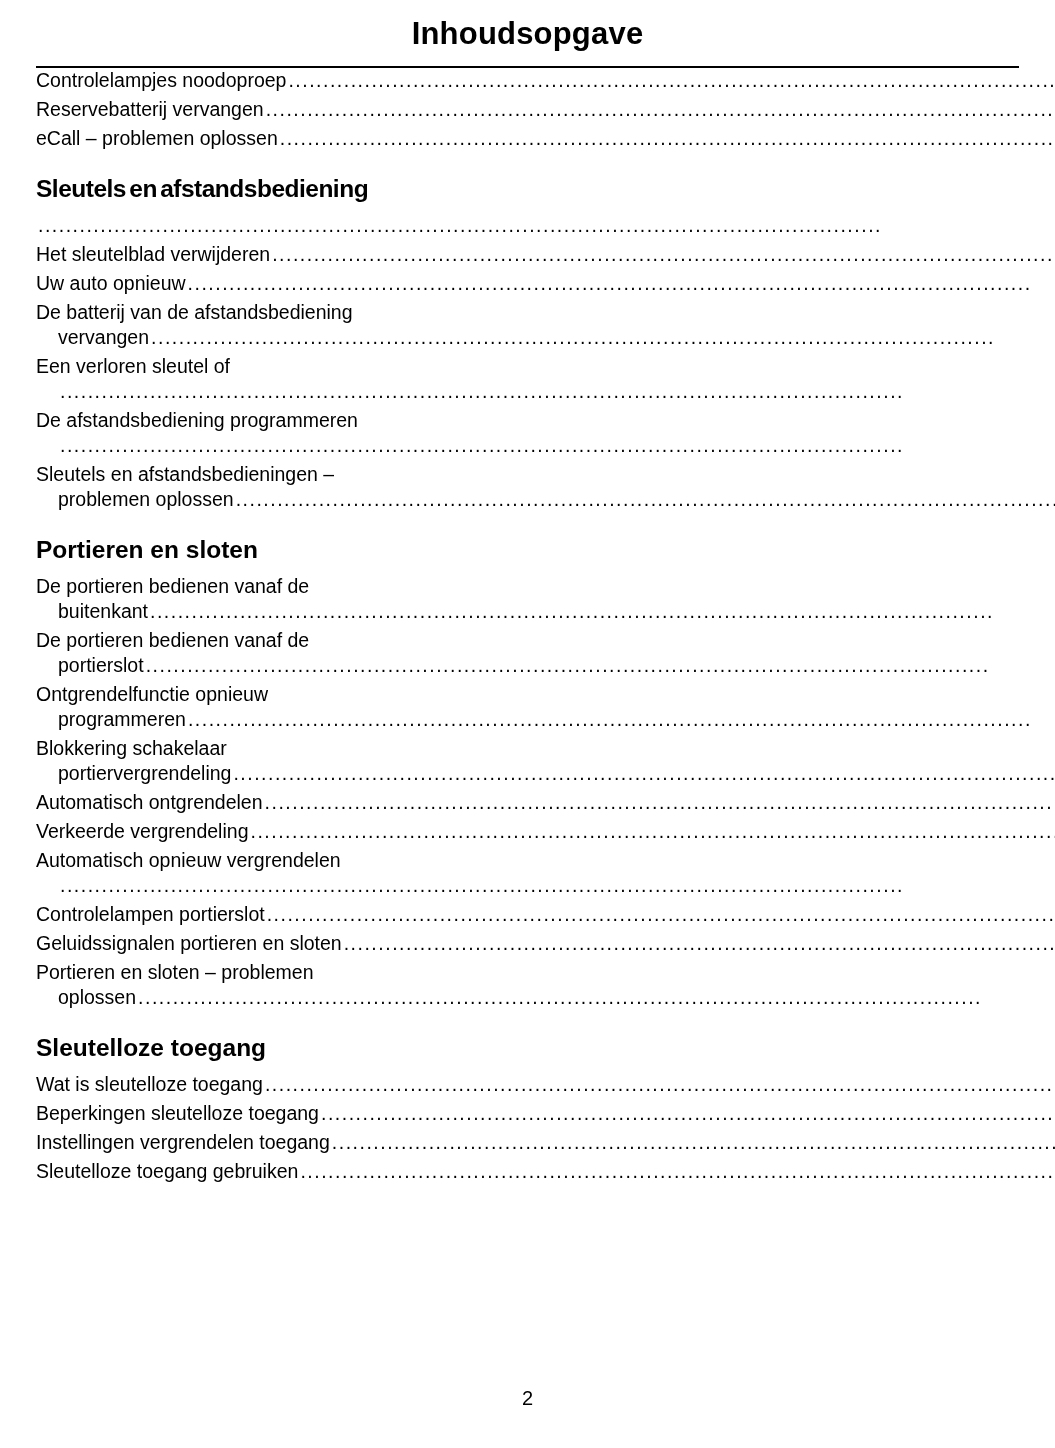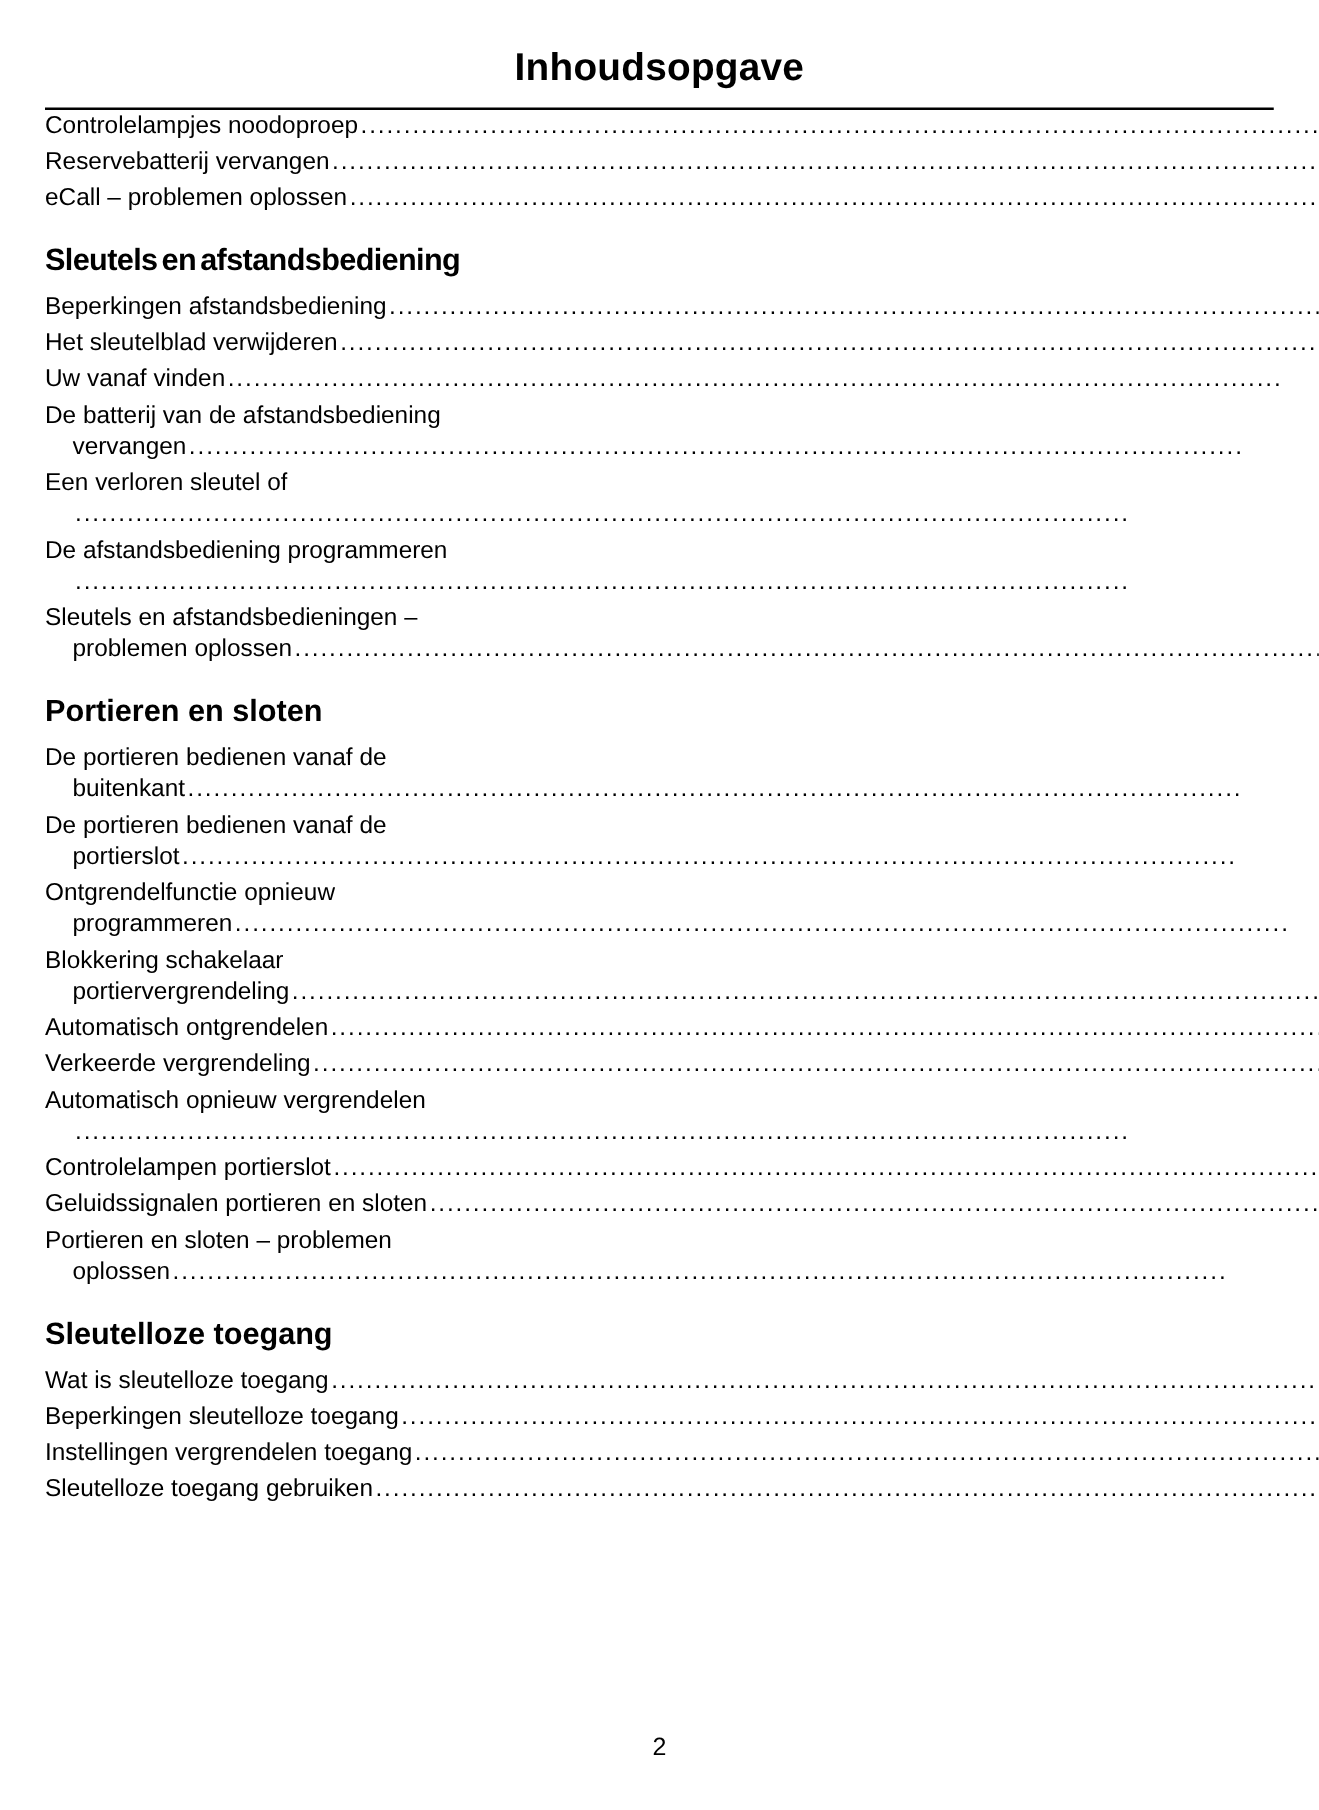--- a/index.html
+++ b/index.html
@@ -4,21 +4,21 @@
 <style>
   * { margin: 0; padding: 0; box-sizing: border-box; }
   html, body { background: #ffffff; }
   body {
     width: 1055px; height: 1448px;
     position: relative;
     overflow: hidden;
     color: #000;
     font-family: "Liberation Sans", sans-serif;
   }
-  .page { padding: 36px 36px 0 36px; height: 100%; position: relative; }
+  .page { padding: 16px 36px 0 36px; height: 100%; position: relative; }
   .title {
     text-align: center;
     font-size: 31px;
     font-weight: bold;
     letter-spacing: 0.2px;
   }
   .rule {
     border-top: 2px solid #000;
     margin-top: 14px;
   }
@@ -85,33 +85,32 @@
           <div class="line">
             <span class="t">eCall – problemen oplossen</span>
             <span class="dots"></span>
           </div>
         </div>
         <div class="heading tight">
           <div class="hline">Sleutels en afstandsbediening</div>
         </div>
         <div class="entry">
           <div class="line">
-            <span class="t">Beperkingen afstandsbediening</span>
             <span class="dots"></span>
           </div>
         </div>
         <div class="entry">
           <div class="line">
             <span class="t">Het sleutelblad verwijderen</span>
             <span class="dots"></span>
           </div>
         </div>
         <div class="entry">
           <div class="line">
-            <span class="t">Uw vanaf vinden</span>
+            <span class="t">Uw auto opnieuw</span>
             <span class="dots"></span>
           </div>
         </div>
         <div class="entry">
           <div class="line">
             <span class="t">De batterij van de afstandsbediening</span>
           </div>
           <div class="line cont">
             <span class="t">vervangen</span>
             <span class="dots"></span>

